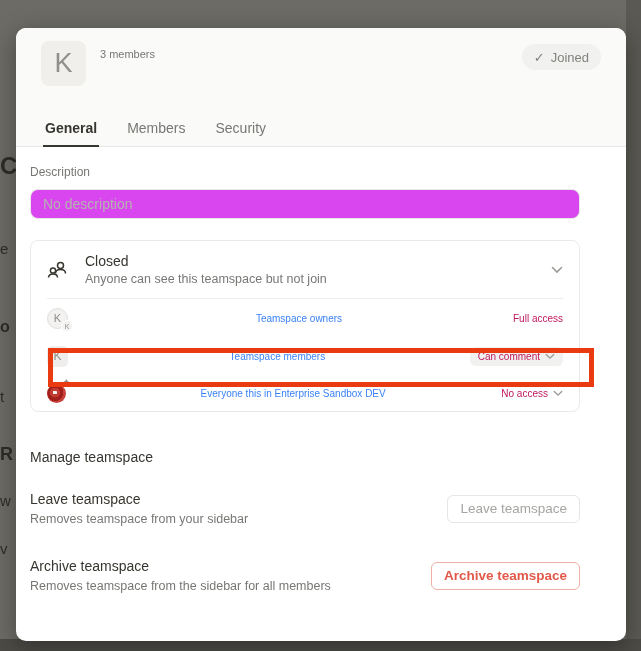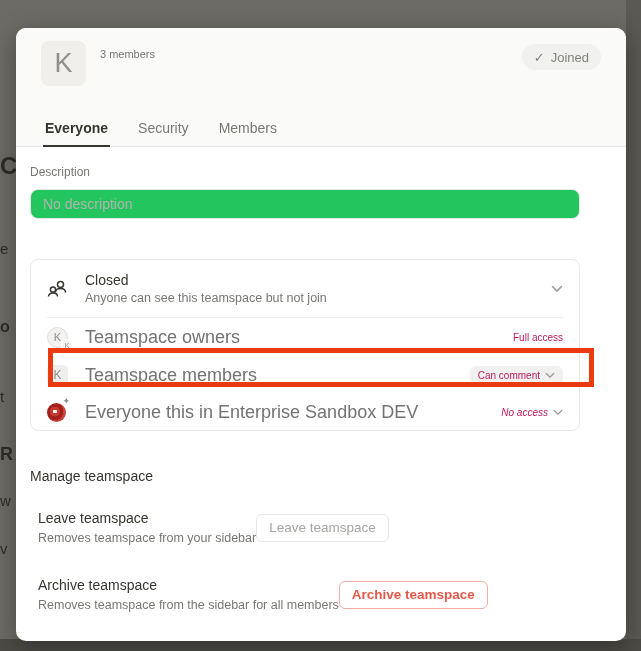--- a/index.html
+++ b/index.html
@@ -63,30 +63,30 @@
     font-size: 14px; color: #787774; padding: 6px 2px 9px 2px;
     border-bottom: 2.5px solid transparent; cursor: pointer;
   }
   .tab.active { color: #37352f; font-weight: 600; border-bottom-color: #37352f; }
 
   
   .dlg-body { padding: 18px 30px 0 14px; position: relative; }
   .field-label { font-size: 12px; color: #787774; margin-bottom: 10px; }
   .desc-input {
     width: 550px; height: 30px; border-radius: 8px;
-    border: 1px solid #e8e8e6; background: #22c55e;
+    border: 1px solid #e8e8e6; background: #d946ef;
     font-size: 14px; color: #37352f; padding: 0 12px;
     font-family: "Liberation Sans", "DejaVu Sans", sans-serif;
     outline: none;
   }
   .desc-input::placeholder { color: #b4b3b0; }
 
   
   .perm-card {
-    margin-top: 40px; width: 550px;
+    margin-top: 21px; width: 550px;
     border: 1px solid #e9e9e7; border-radius: 8px;
     background: #fff;
   }
   .visibility-row {
     height: 57px; display: flex; align-items: center;
     padding: 0 16px; cursor: pointer;
   }
   .vis-icon { width: 24px; flex: none; color: #37352f; margin-right: 14px; display:flex; align-items:center; }
   .vis-texts { flex: 1; }
   .vis-title { font-size: 14px; color: #37352f; }
@@ -117,42 +117,41 @@
   }
   .ws-icon {
     width: 19px; height: 19px; border-radius: 50%;
     background: radial-gradient(circle at 42% 45%, #f3f0ee 0 12%, #c33a31 13% 32%, #a31f1c 33% 55%, #c8423a 56% 100%);
     position: relative;
   }
   .ws-icon .spark {
     position: absolute; right: -4px; top: -6px;
     color: #8d8c88; font-size: 9px; line-height: 9px;
   }
-  .row-label { flex: 1; font-size: 18px; color: #737373; }
+  .row-label { flex: 1; font-size: 10px; color: #3b82f6; text-align: center; }
   .row-value { font-size: 10px; color: #be185d; display: flex; align-items: center; gap: 5px; }
   .row-value.pill {
     background: #f1f1ef; border-radius: 6px; padding: 4px 8px;
     cursor: pointer;
   }
-  .row-value.plainbtn { cursor: pointer; font-style: italic; }
+  .row-value.plainbtn { cursor: pointer; }
 
   
   .annotation-box {
     position: absolute; left: 32px; top: 320px;
     width: 546px; height: 39px;
     border: 5px solid #ea3a0f;
     pointer-events: none; z-index: 10;
   }
 
   
   .manage-heading { margin-top: 37px; font-size: 14px; font-weight: 400; color: #37352f; }
   .manage-row {
-    margin-top: 26px; display: flex; align-items: center; justify-content: flex-start;
+    margin-top: 26px; display: flex; align-items: center; justify-content: space-between;
     width: 550px;
-    margin-left: 8px;
   }
   .mr-title { font-size: 14px; color: #37352f; }
   .mr-sub { font-size: 12.5px; color: #787774; margin-top: 5px; }
   .btn {
     height: 28px; padding: 0 12px; border-radius: 6px;
     background: #fff; font-size: 13.5px; display: flex; align-items: center;
     cursor: pointer; white-space: nowrap;
     font-family: "Liberation Sans", "DejaVu Sans", sans-serif;
   }
   .btn-leave { border: 1px solid #e7e6e4; color: #a6a5a2; }
@@ -180,23 +179,23 @@
       <div class="team-avatar">K</div>
       <div class="hdr-titles">
         <div class="team-sub">3 members</div>
       </div>
     </div>
     <div class="joined-badge">
       <span>✓</span>
       <span>Joined</span>
     </div>
     <div class="tabs">
-      <div class="tab active">Everyone</div>
+      <div class="tab active">General</div>
+      <div class="tab">Members</div>
       <div class="tab">Security</div>
-      <div class="tab">Members</div>
     </div>
   </div>
 
   <div class="dlg-body">
 
     <div class="field-label">Description</div>
     <input class="desc-input" type="text" placeholder="No description" style="">
 
     
     <div class="perm-card">

